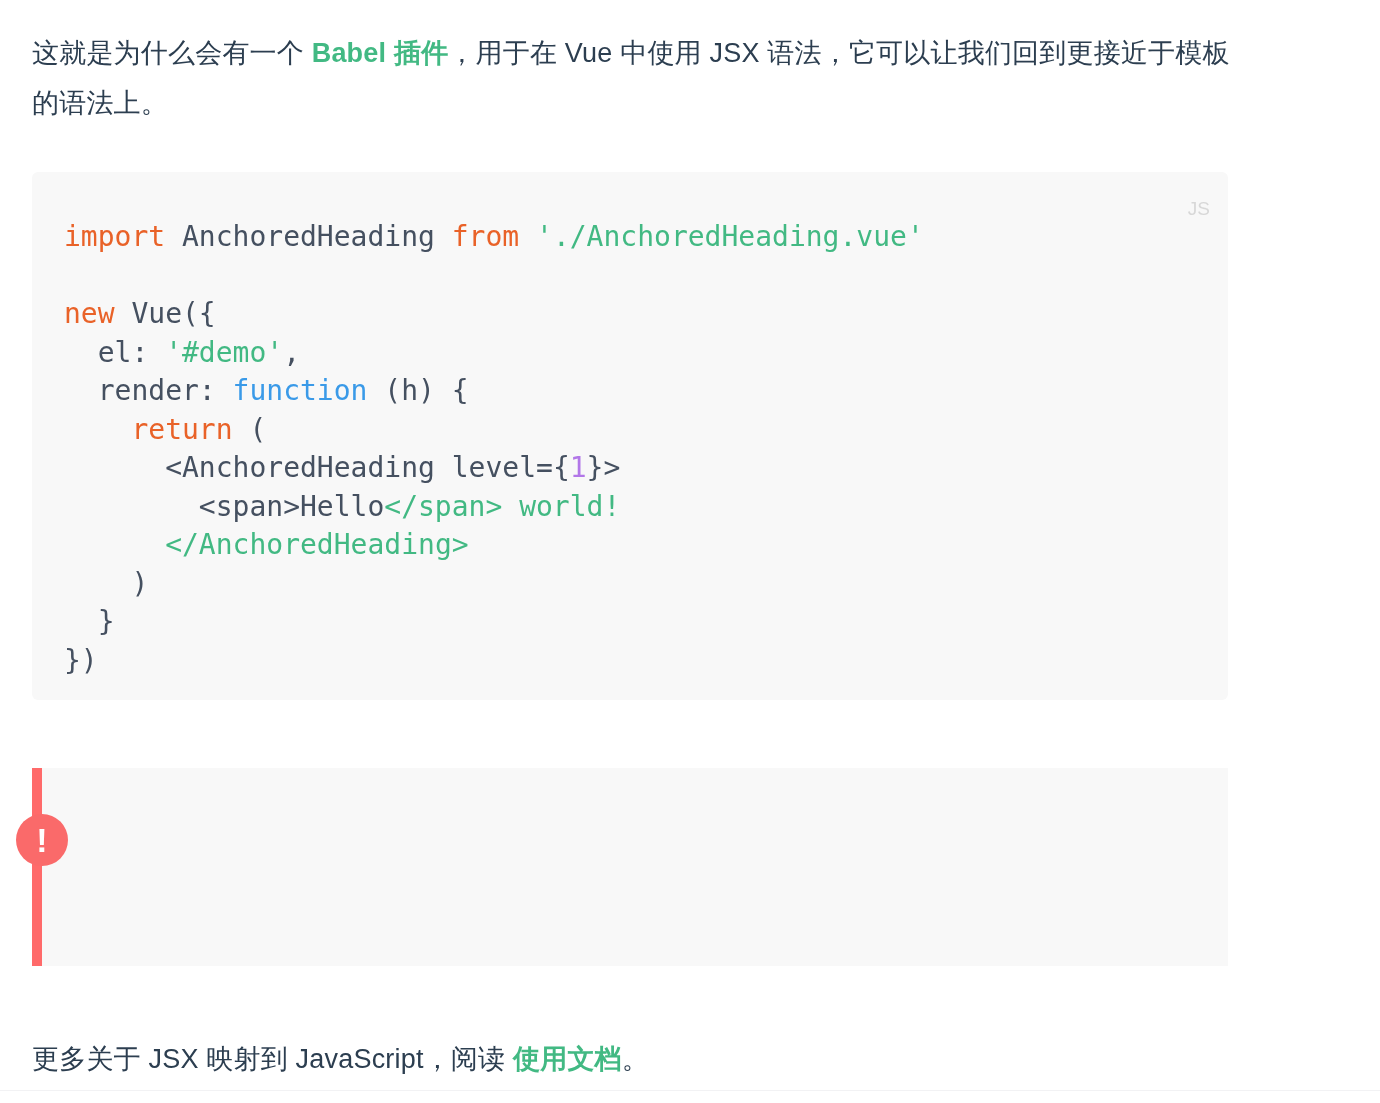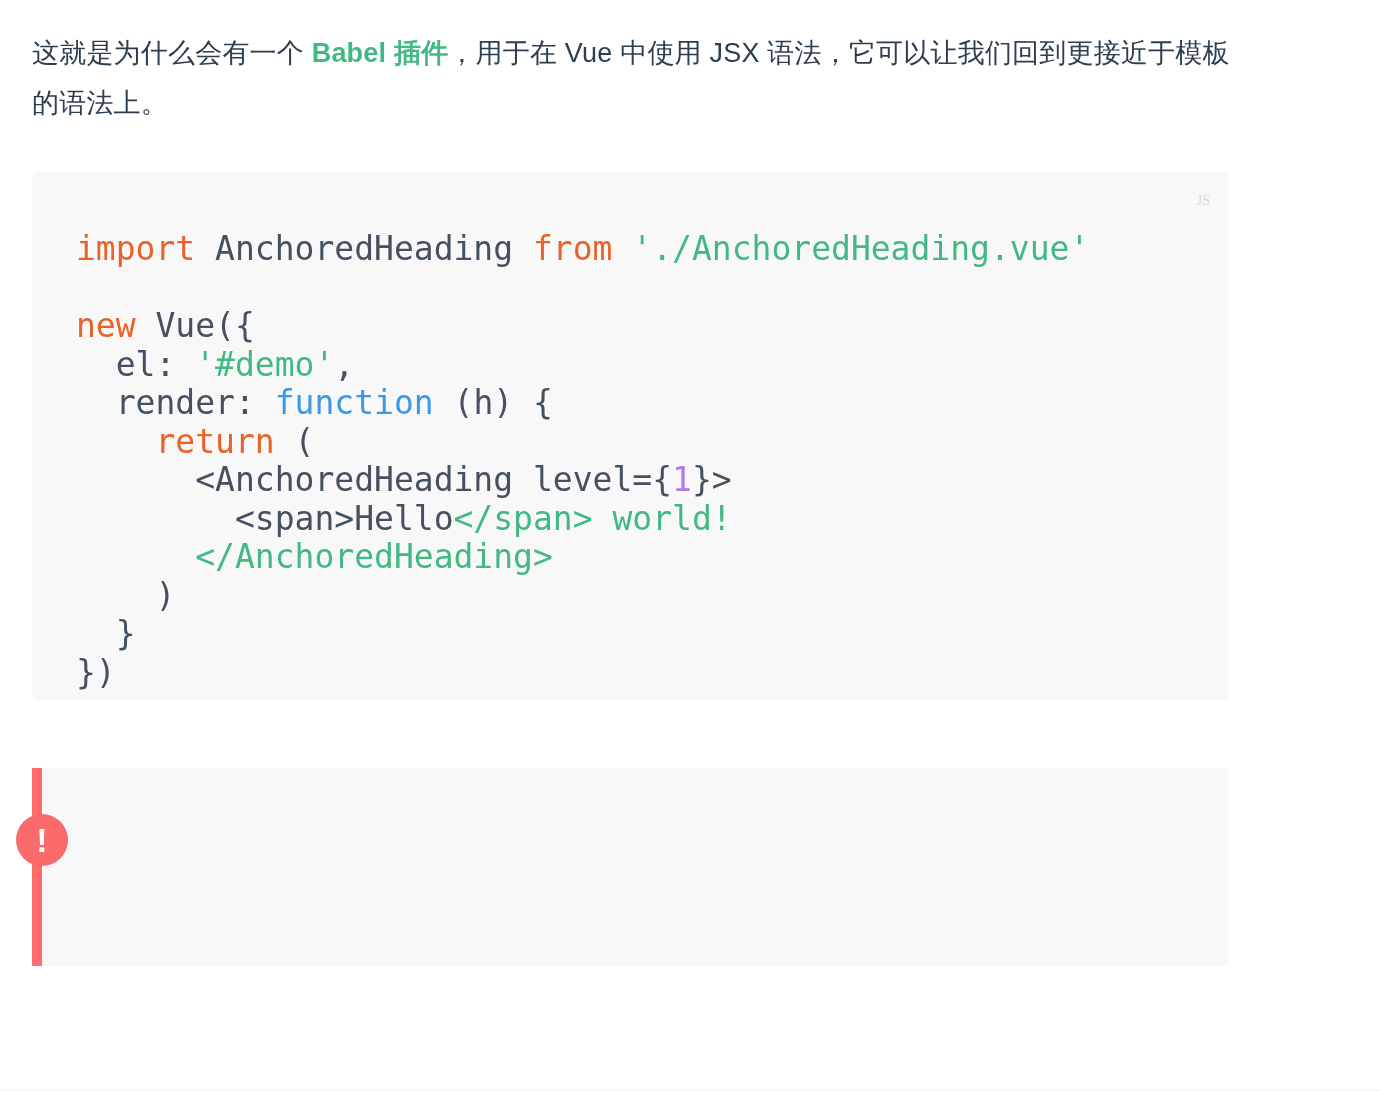--- a/index.html
+++ b/index.html
@@ -57,35 +57,35 @@
     left: 32px;
     top: 172px;
     width: 1196px;
     height: 528px;
     background: #f8f8f8;
     border-radius: 6px;
     box-sizing: border-box;
   }
   .code-lang {
     position: absolute;
-    top: 19px;
+    top: 27px;
     right: 18px;
-    font-size: 14px;
-    font-family: Liberation Serif, serif;
+    font-size: 19px;
+    font-family: Liberation Sans, sans-serif;
     color: #d8d8d8;
     line-height: 20px;
     user-select: none;
   }
   .code-pre {
     position: absolute;
     left: 32px;
     top: 46px;
-    margin: 12px;
+    margin: 0;
     font-family: "DejaVu Sans Mono", monospace;
-    font-size: 33px;
+    font-size: 28px;
     line-height: 38.5px;
     color: #455060;
     white-space: pre;
     tab-size: 2;
   }
   .tok-kw      { color: #e96228; }   
   .tok-str     { color: #42b983; }   
   .tok-fn      { color: #3a9ae8; }   
   .tok-num     { color: #b277e8; }   
   .tok-tagc    { color: #42b983; }   
@@ -170,15 +170,18 @@
       <span class="tok-tagc">&lt;/AnchoredHeading&gt;</span>
     <span class="tok-plain">)</span>
   <span class="tok-plain">}</span>
 <span class="tok-plain">})</span></code></pre>
   </div>
 
   <div class="callout">
     <div class="callout-icon">!</div>
   </div>
 
+  <p class="para" id="closing-paragraph">
+    <span>更多关于 JSX 映射到 JavaScript，阅读 </span><a class="link">使用文档</a><span>。</span>
+  </p>
 
   <div class="footer-rule"></div>
 </div>
 
 </body></html>

